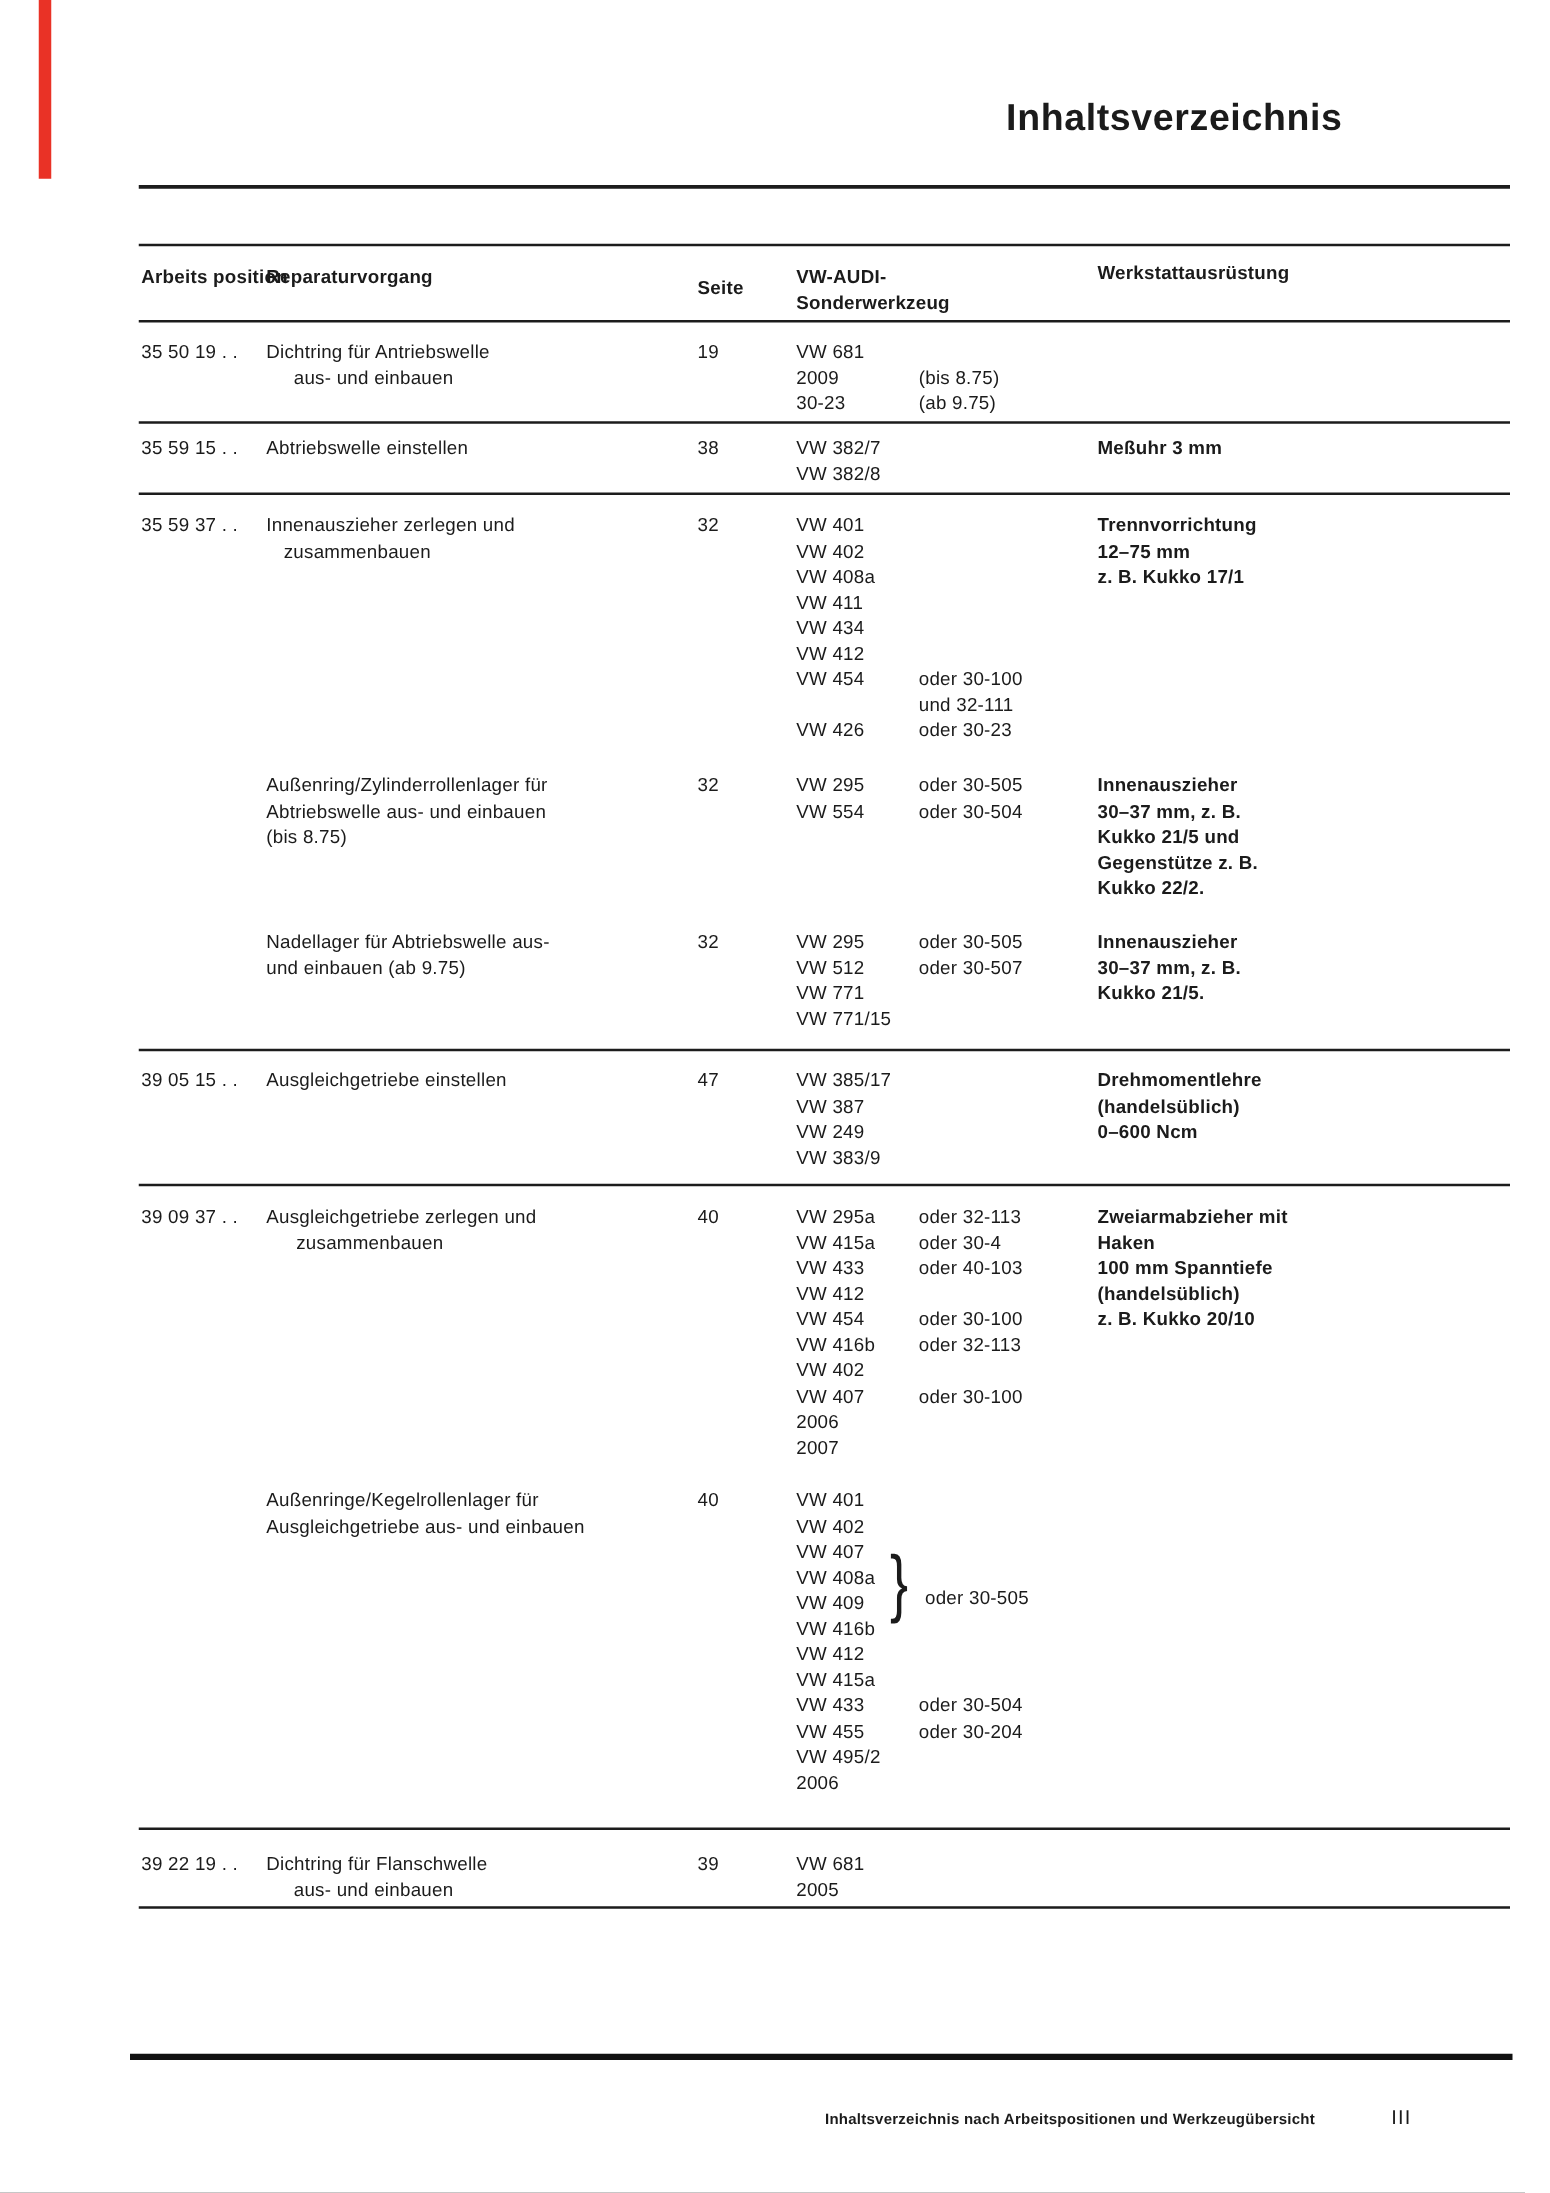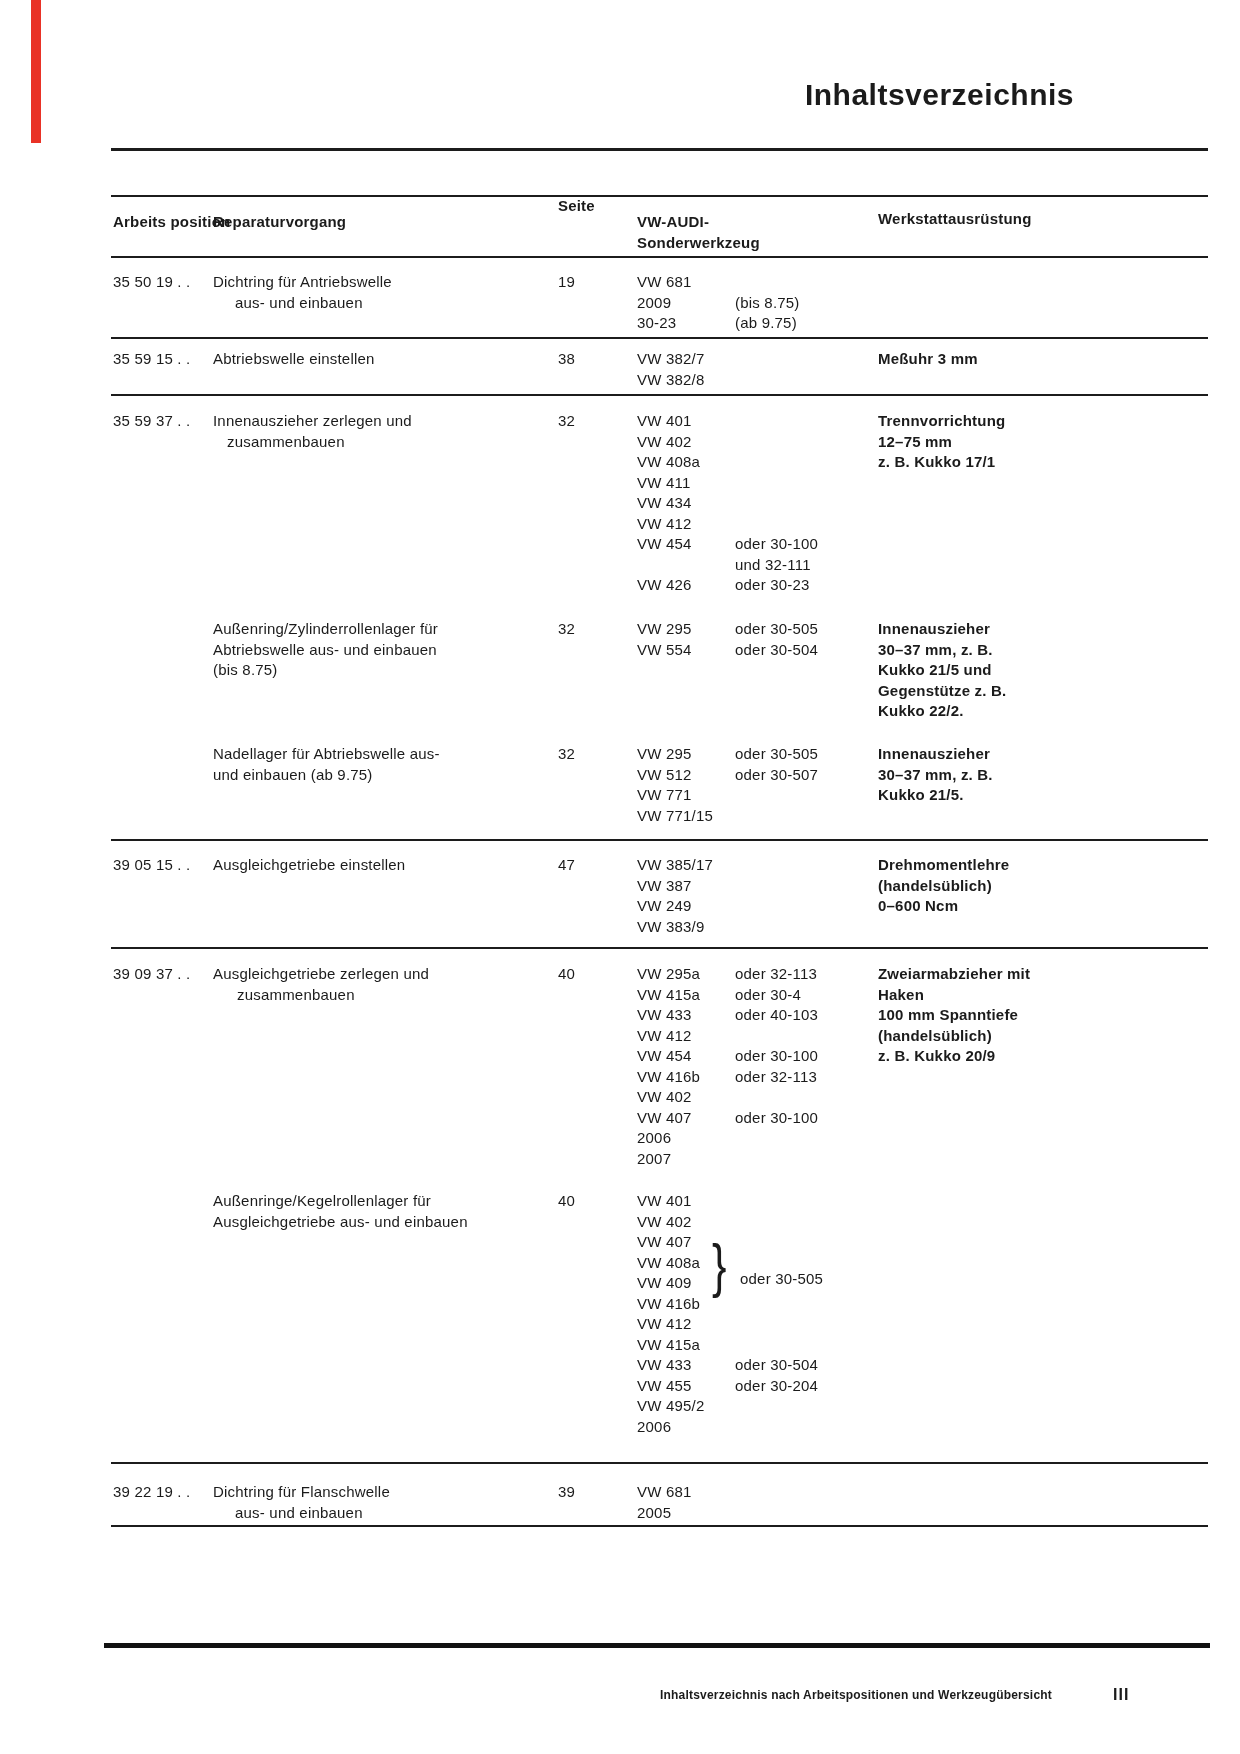--- a/index.html
+++ b/index.html
@@ -75,42 +75,42 @@
   .footer-label{
     position:absolute;
     right:188px;top:1688px;
     font-size:12px;font-weight:700;
     letter-spacing:.2px;
     white-space:nowrap;
   }
   .page-number{
     position:absolute;
     left:1113px;top:1686px;
-    font-size:16px;font-weight:700;
+    font-size:16px;font-weight:400;
     letter-spacing:1px;
     text-align:center;
   }
 </style>
 </head>
 <body>
 
 <div class="page">
 
   <div class="red-mark"></div>
 
   <div class="page-title">Inhaltsverzeichnis</div>
 
   <div class="rule r1"></div>
   <div class="rule r2"></div>
 
   <div class="hdr-row">
     <div class="cell col-pos ml hdr" style="top:212px">Arbeits
 position</div>
     <div class="cell col-task hdr" style="top:212px">Reparaturvorgang</div>
-    <div class="cell col-page hdr" style="top:196px">Seite</div>
+    <div class="cell col-page hdr" style="top:221px">Seite</div>
     <div class="cell col-tools ml hdr" style="top:212px">VW-AUDI-
 Sonderwerkzeug</div>
     <div class="cell col-equip hdr" style="top:209px">Werkstattausrüstung</div>
   </div>
 
   <div class="rule r3"></div>
 
   <div class="row" style="top:272px">
     <div class="cell col-pos">35 50 19 . .</div>
     <div class="cell col-task ml hang22">Dichtring für Antriebswelle
@@ -233,21 +233,21 @@
 oder 40-103
 
 oder 30-100
 oder 32-113
 
 oder 30-100</div>
     <div class="cell col-equip">Zweiarmabzieher mit
 Haken
 100 mm Spanntiefe
 (handelsüblich)
-z. B. Kukko 20/9</div>
+z. B. Kukko 20/10</div>
   </div>
 
   <div class="row" style="top:1191px">
     <div class="cell col-task ml">Außenringe/Kegelrollenlager für
 Ausgleichgetriebe aus- und einbauen</div>
     <div class="cell col-page">40</div>
     <div class="cell col-tools">VW 401
 VW 402
 VW 407
 VW 408a

